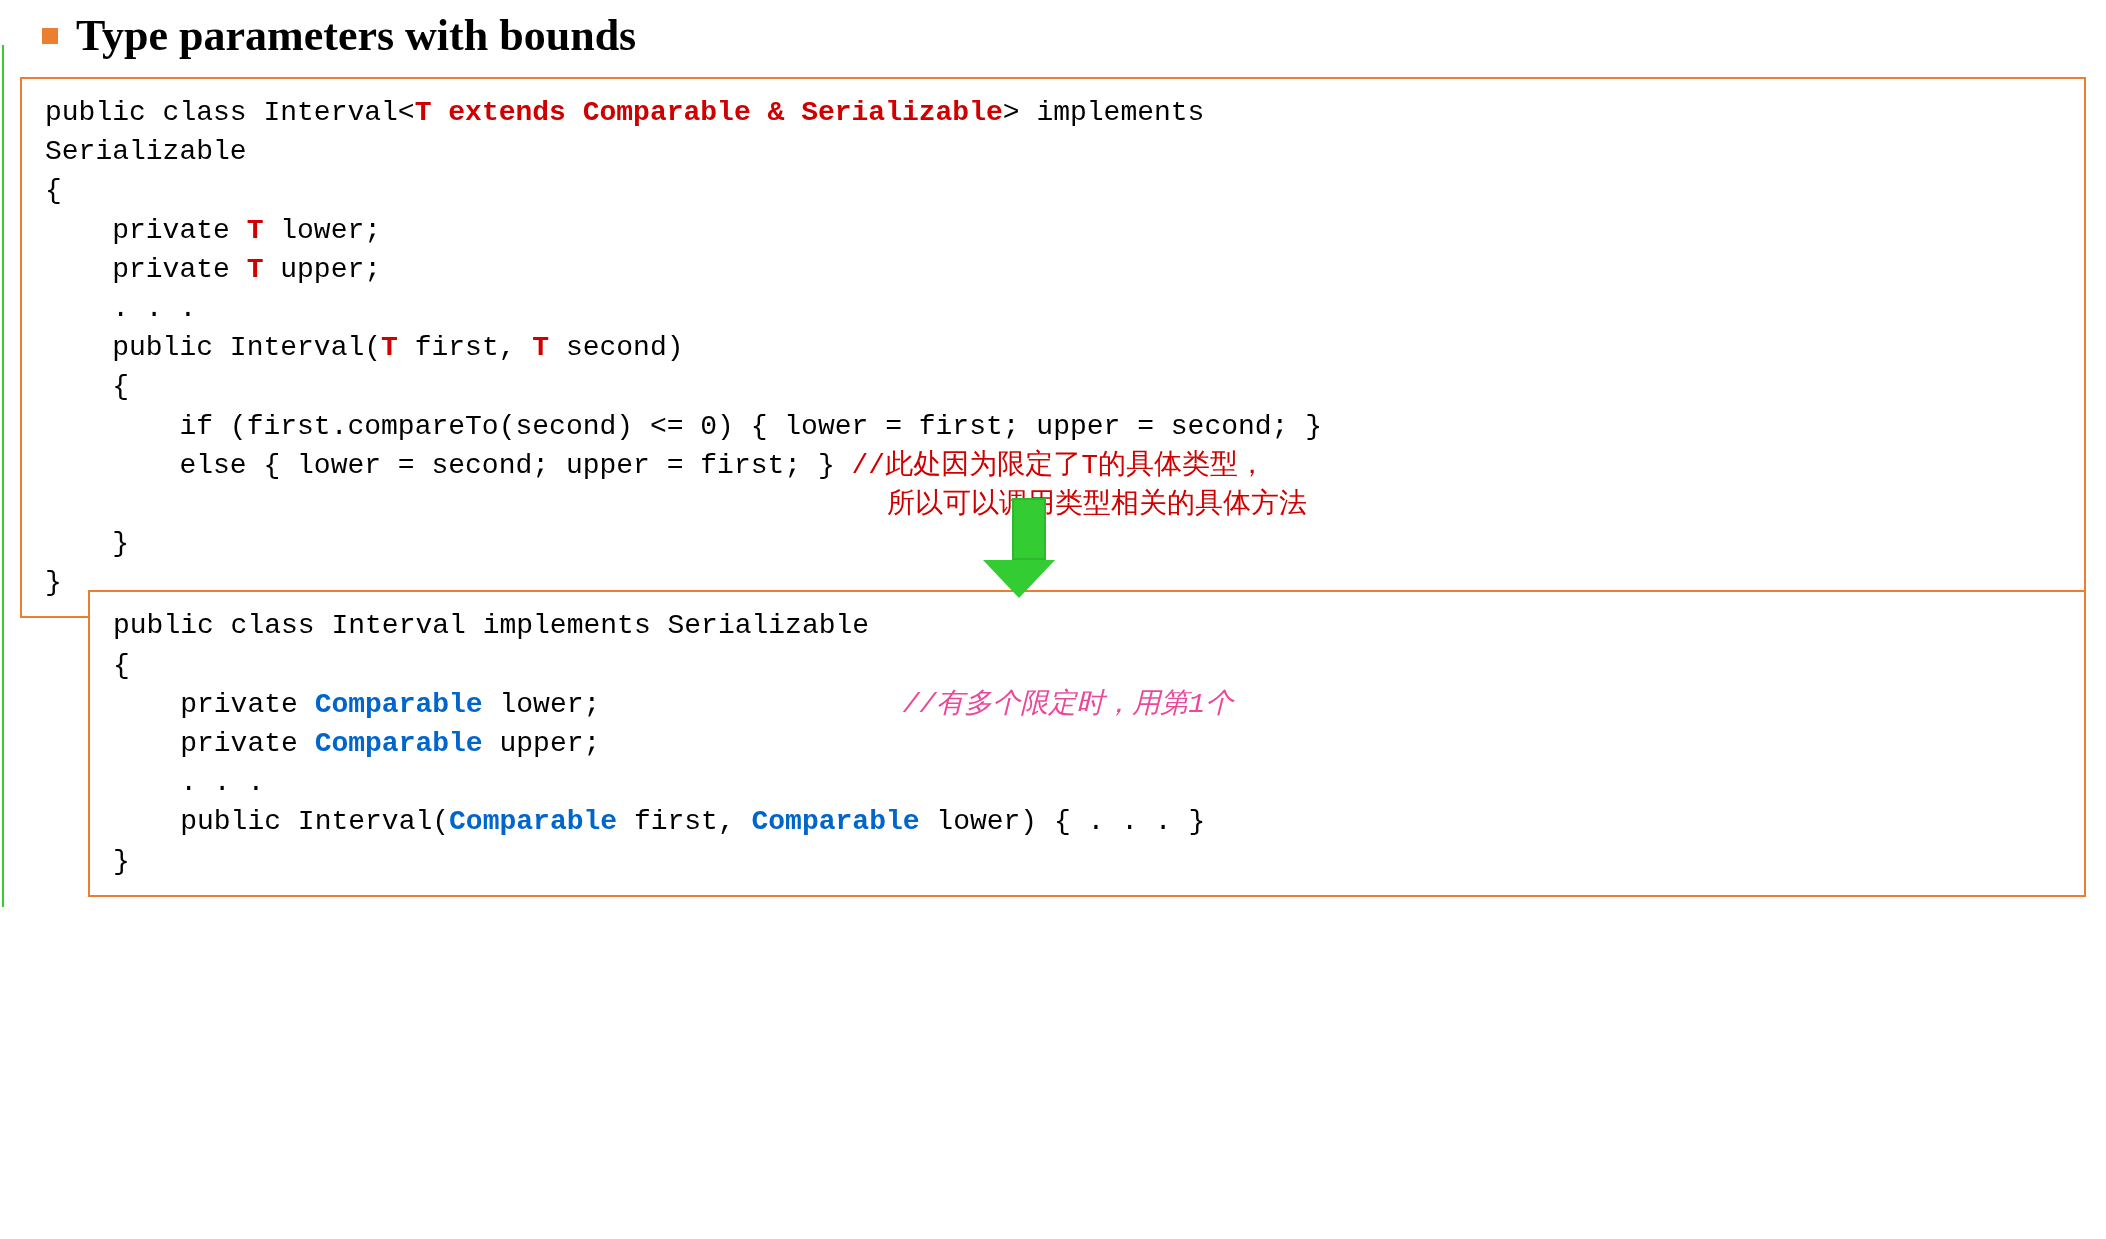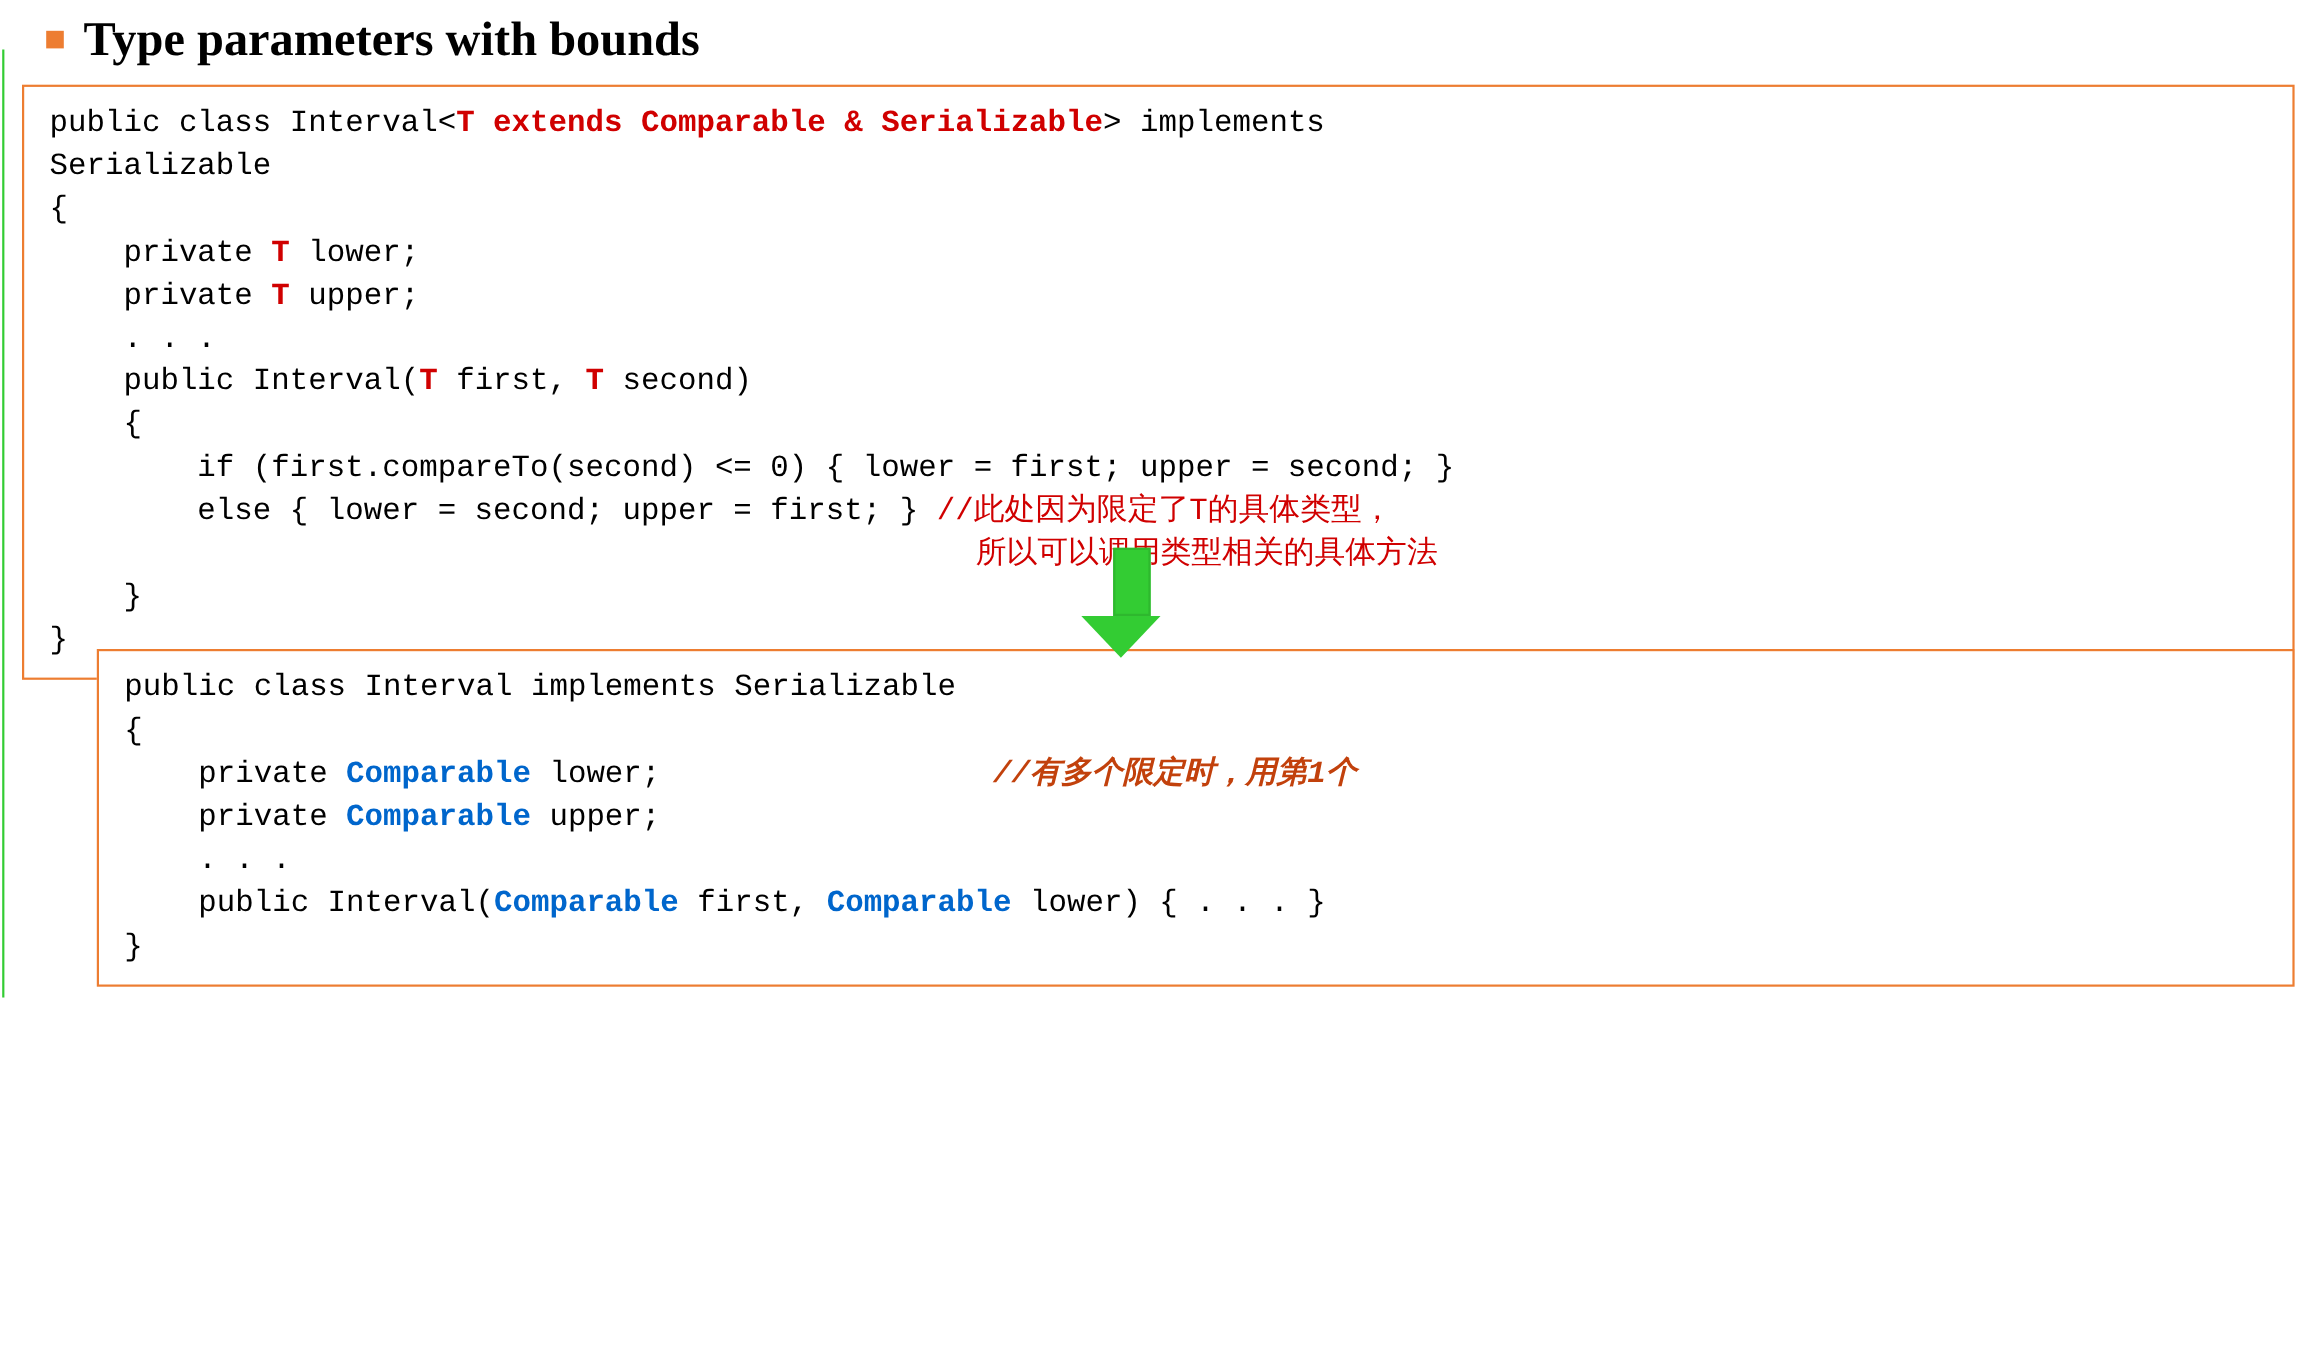--- a/index.html
+++ b/index.html
@@ -44,21 +44,21 @@
     }
     .box2 {
       margin-left: 68px;
       margin-top: -28px;
       position: relative;
       z-index: 2;
       background: #fff;
     }
     .red { color: #d00000; font-weight: bold; }
     .red-cn { color: #d00000; }
-    .red-bold-cn { color: #c2410c; font-weight: bold; font-style: italic; }
+    .red-bold-cn { color: #ec4899; font-weight: normal; font-style: italic; }
     .blue { color: #0066cc; font-weight: bold; text-align: right; }
     .arrow-down {
       position: absolute;
       left: 1002px;
       top: 498px;
       z-index: 5;
     }
     .arrow-shaft {
       width: 34px;
       height: 62px;

